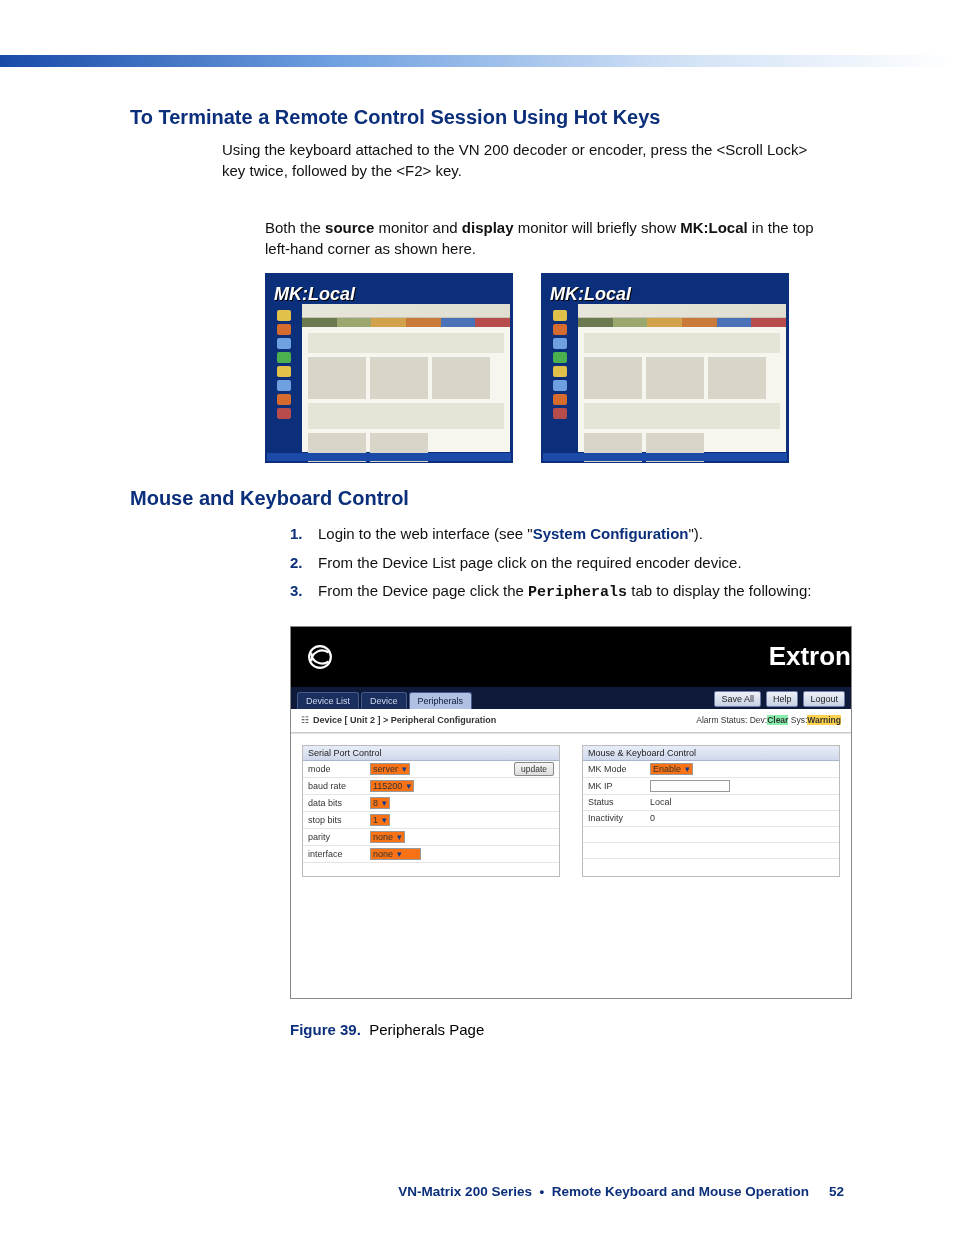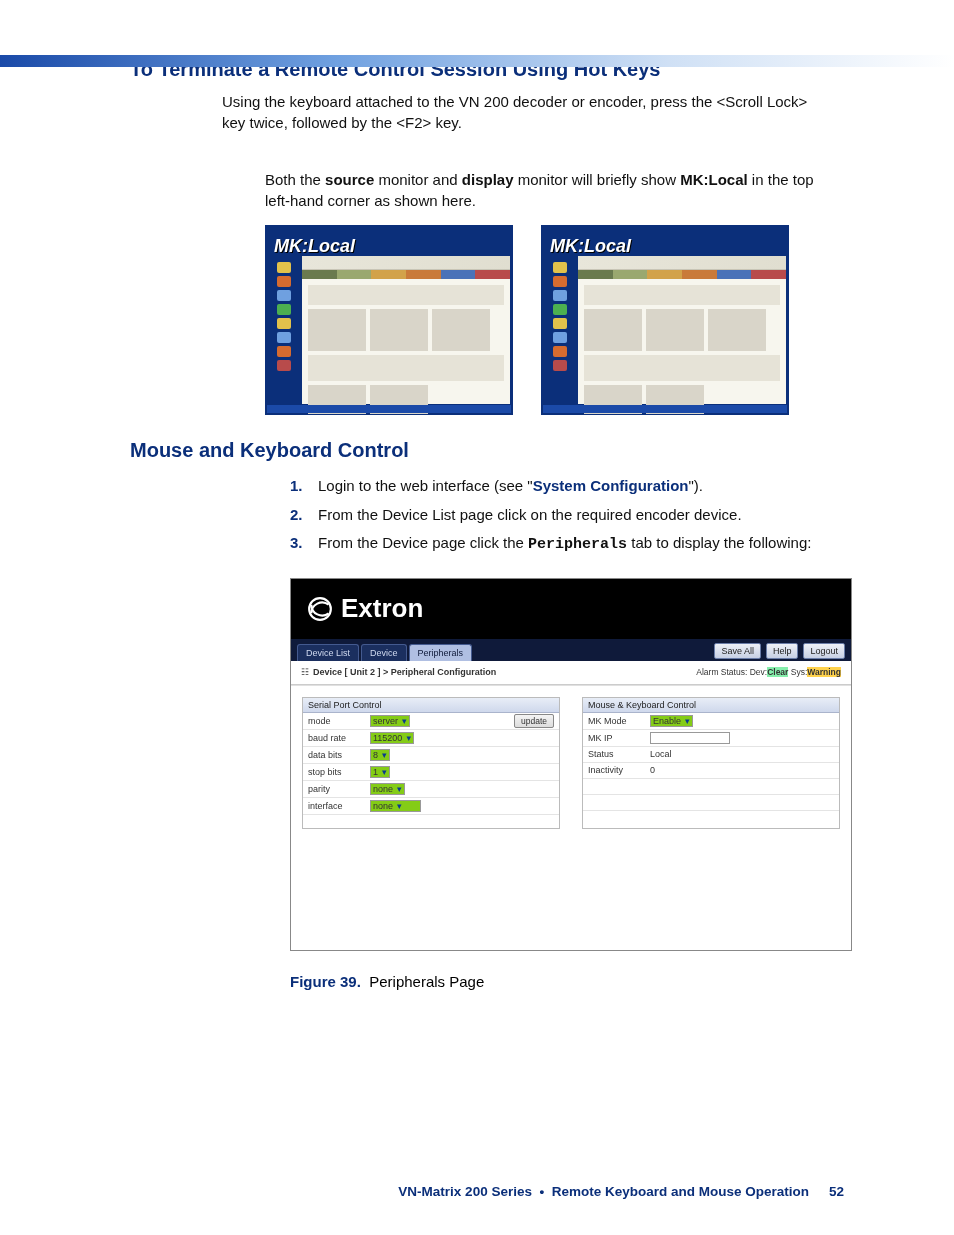--- a/index.html
+++ b/index.html
@@ -10,21 +10,21 @@
     height: 1235px;
     position: relative;
     overflow: hidden;
   }
   .top-gradient {
     position: absolute;
     top: 55px; left: 0; right: 0; height: 12px;
     background: linear-gradient(to right, #1a4aa8 0%, #6fa0e0 35%, #cfe0f5 70%, #ffffff 100%);
   }
   .page {
-    padding: 50px 120px 60px 130px;
+    padding: 98px 120px 60px 130px;
   }
   h1.section {
     color: #0b2f7a;
     font-size: 20px;
     font-weight: bold;
     margin: 8px 0 10px 0;
   }
   .bodytext {
     font-size: 15px;
     line-height: 1.4;
@@ -109,20 +109,21 @@
   .app-head {
     height: 60px;
     background: #000;
     display: flex;
     align-items: center;
     color: #fff;
     padding-left: 16px;
     font-size: 26px;
     font-weight: bold;
     gap: 8px;
+    justify-content: space-between;
   }
   .app-head svg { width: 26px; height: 26px; }
   .tabbar {
     height: 22px;
     background: linear-gradient(#0f1a3a, #0f1a3a);
     display: flex;
     align-items: flex-end;
     padding: 0 6px;
     gap: 2px;
   }
@@ -186,21 +187,21 @@
     border-bottom: 1px solid #aab4cc;
     padding: 2px 5px;
     font-size: 9px;
     color: #222;
   }
   .panel table { width: 100%; border-collapse: collapse; }
   .panel td { border-bottom: 1px solid #e4e4e4; padding: 2px 5px; height: 16px; color:#333; }
   .panel td:first-child { width: 62px; }
   .drop {
     border: 1px solid #999;
-    background: #84cc16;
+    background: #f97316;
     padding: 0 2px;
     display: inline-flex;
     align-items: center;
     gap: 4px;
     font-size: 9px;
     cursor: pointer;
   }
   .drop .caret { color: #0a3a8f; }
   .smallbtn {
     font-size: 8.5px;

